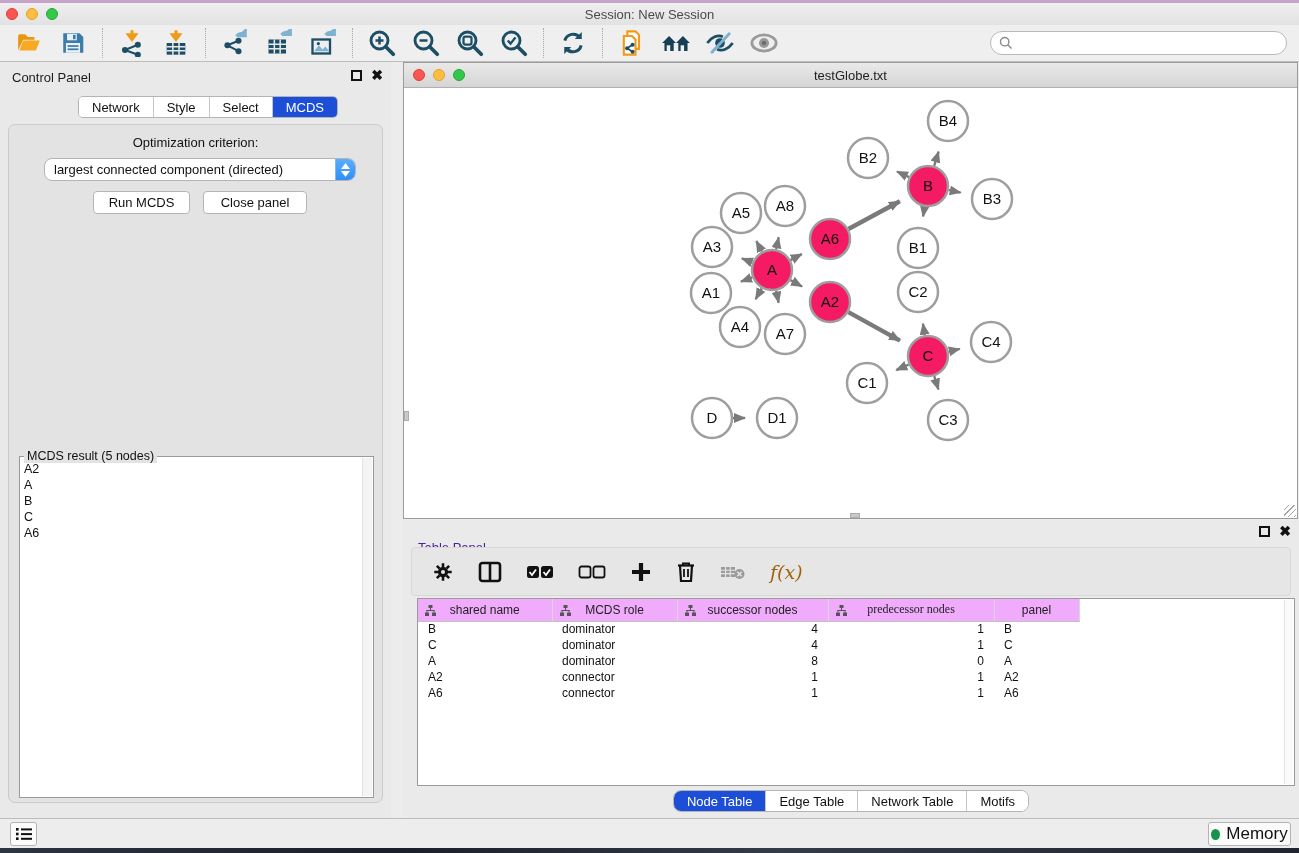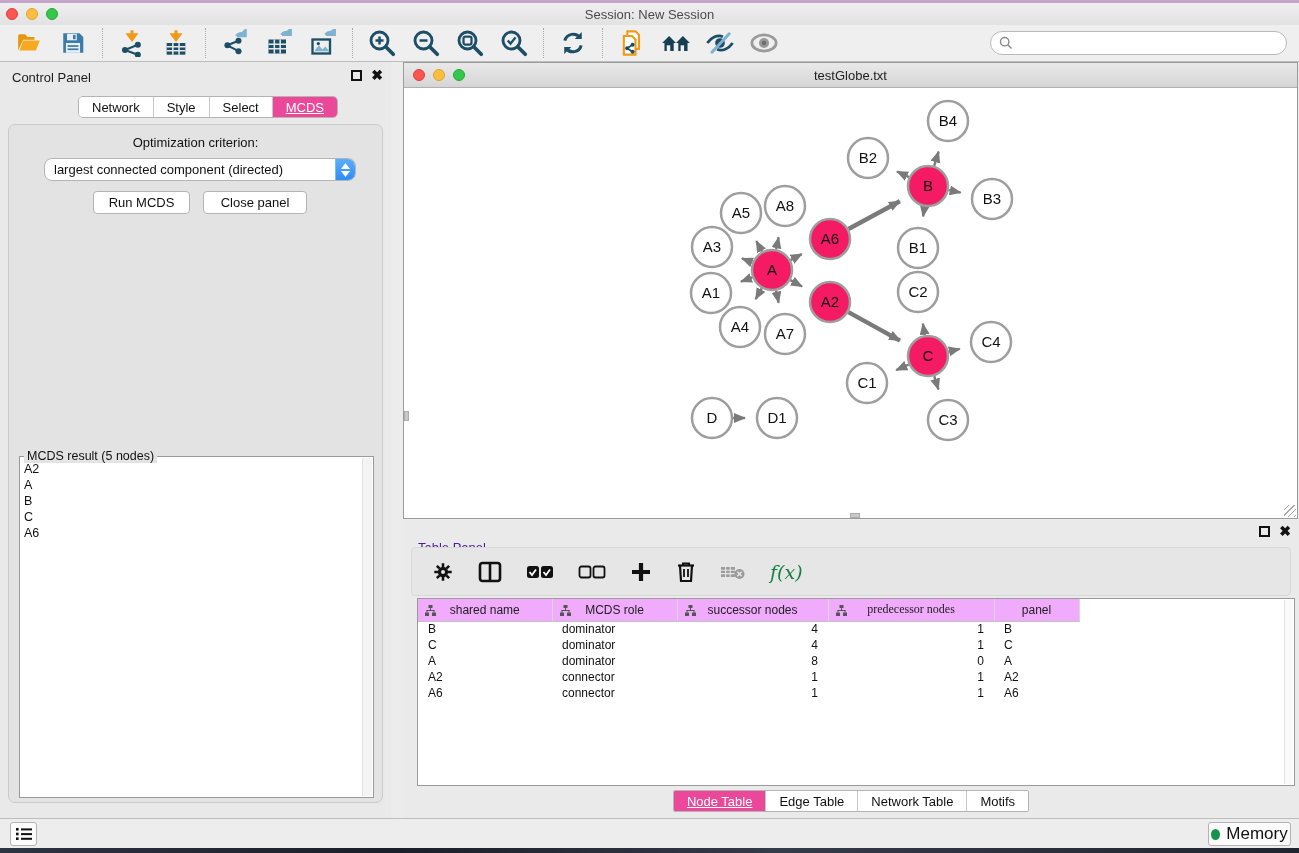--- a/index.html
+++ b/index.html
@@ -38,21 +38,21 @@
   .panel-header .ptitle { position:absolute; left:12px; top:8px; font-size:13px; color:#1c1c1c; }
   .panel-icons { position:absolute; right:8px; top:8px; display:flex; gap:9px; align-items:center; }
   .float-box { width:11px; height:11px; border:2px solid #111; }
   .close-x { font-size:14px; font-weight:bold; color:#111; line-height:11px; }
 
   .seg-tabs { position:absolute; left:78px; top:34px; height:22px; display:flex;
     border:1px solid #b4b4b4; border-radius:5px; overflow:hidden; background:#fff; }
   .seg-tab { padding:1px 13px; display:flex; align-items:center; font-size:13px; color:#111;
     border-right:1px solid #c6c6c6; background:#fff; cursor:default; }
   .seg-tab:last-child { border-right:none; }
-  .seg-tab.active { background:#ec4899; color:#fff;text-decoration:underline; }
+  .seg-tab.active { background:#1d4ed8; color:#fff; }
 
   .cp-inner { position:absolute; left:8px; top:62px; width:375px; height:679px;
     background:#e3e3e3; border:1px solid #cacaca; border-radius:7px; }
   .opt-label { position:absolute; left:0; width:100%; top:10px; text-align:center; font-size:13px; color:#111; }
   .dropdown { position:absolute; left:35px; top:33px; width:312px; height:23px; background:#fff;
     border:1px solid #b5b5b5; border-radius:8px; display:flex; align-items:center; overflow:hidden; }
   .dropdown .dval { flex:1; font-size:13px; color:#111; padding-left:9px; white-space:nowrap; }
   .dropdown .stepper { width:20px; height:100%; background:linear-gradient(#5aaefc,#2e8ef7);
     border-left:1px solid #8ab6e8; display:flex; flex-direction:column; align-items:center; justify-content:center; gap:2px; }
   .btn-row { position:absolute; top:66px; left:0; width:100%; }
@@ -82,34 +82,34 @@
   .resize-corner { position:absolute; right:1px; bottom:1px; width:12px; height:12px;
     background:repeating-linear-gradient(135deg, transparent 0 3px, #a5a5a5 3px 4px); }
 
   
   .table-panel { position:absolute; left:12px; top:458px; width:896px; height:298px; background:#eaeaea; }
   .tp-header { position:relative; height:26px; }
   .tp-header .ptitle { position:absolute; left:15px; top:20px; font-size:13px; color:#4c1d95; }
   .tp-toolbar { position:absolute; left:8px; top:27px; width:880px; height:49px; background:#e6e6e6;
     border:1px solid #d8d8d8; border-radius:4px; display:flex; align-items:center; gap:24px; padding-left:20px; }
   .tp-tool { display:flex; align-items:center; justify-content:center; cursor:default; }
-  .fx-label { font-family:"DejaVu Serif", serif; font-style:italic; font-size:19px; color:#15803d; }
+  .fx-label { font-family:"DejaVu Serif", serif; font-style:italic; font-size:19px; color:#a16207; }
 
   .node-table-wrap { position:absolute; left:14px; top:78px; width:1281px; height:188px;
     background:#fff; border:1px solid #9a9a9a; max-width:878px; }
   table.node-table { border-collapse:collapse; table-layout:fixed; font-size:12px; color:#111; }
   table.node-table th { height:22px; background:#f0abfc; border-bottom:1px solid #c2c2c2;
     border-right:1px solid #d8d8d8; font-weight:normal; font-size:12px; color:#222; text-align:center; position:relative; }
   table.node-table th .hicon { position:absolute; left:7px; top:6px; }
   table.node-table td { height:16px; padding:0 10px; white-space:nowrap; }
   td.al { text-align:left; } td.ar { text-align:right; }
   .table-scroll { position:absolute; right:1px; top:1px; bottom:1px; width:9px; background:#fafafa; border-left:1px solid #e4e4e4; }
 
   .tp-tabs { position:absolute; left:0; top:270px; width:100%; display:flex; justify-content:center; }
-  .tp-seg { display:flex; border:1px solid #b4b4b4; border-radius:2px; overflow:hidden; background:#fff; height:22px; }
+  .tp-seg { display:flex; border:1px solid #b4b4b4; border-radius:8px; overflow:hidden; background:#fff; height:22px; }
   .tp-seg .seg-tab { font-size:13px; }
 
   
   .statusbar { position:absolute; left:0; top:818px; width:1299px; height:30px; background:#ededed;
     border-top:1px solid #bdbdbd; }
   .sb-left-btn { position:absolute; left:10px; top:3px; width:27px; height:24px; background:#fbfbfb;
     border:1px solid #b3b3b3; border-radius:3px; display:flex; align-items:center; justify-content:center; }
   .memory-btn { position:absolute; right:8px; top:3px; width:83px; height:24px; background:#fbfbfb;
     border:1px solid #b3b3b3; border-radius:3px; display:flex; align-items:center; justify-content:center; gap:6px; }
   .memory-dot { width:9px; height:11px; border-radius:50%; background:#17934c; }

